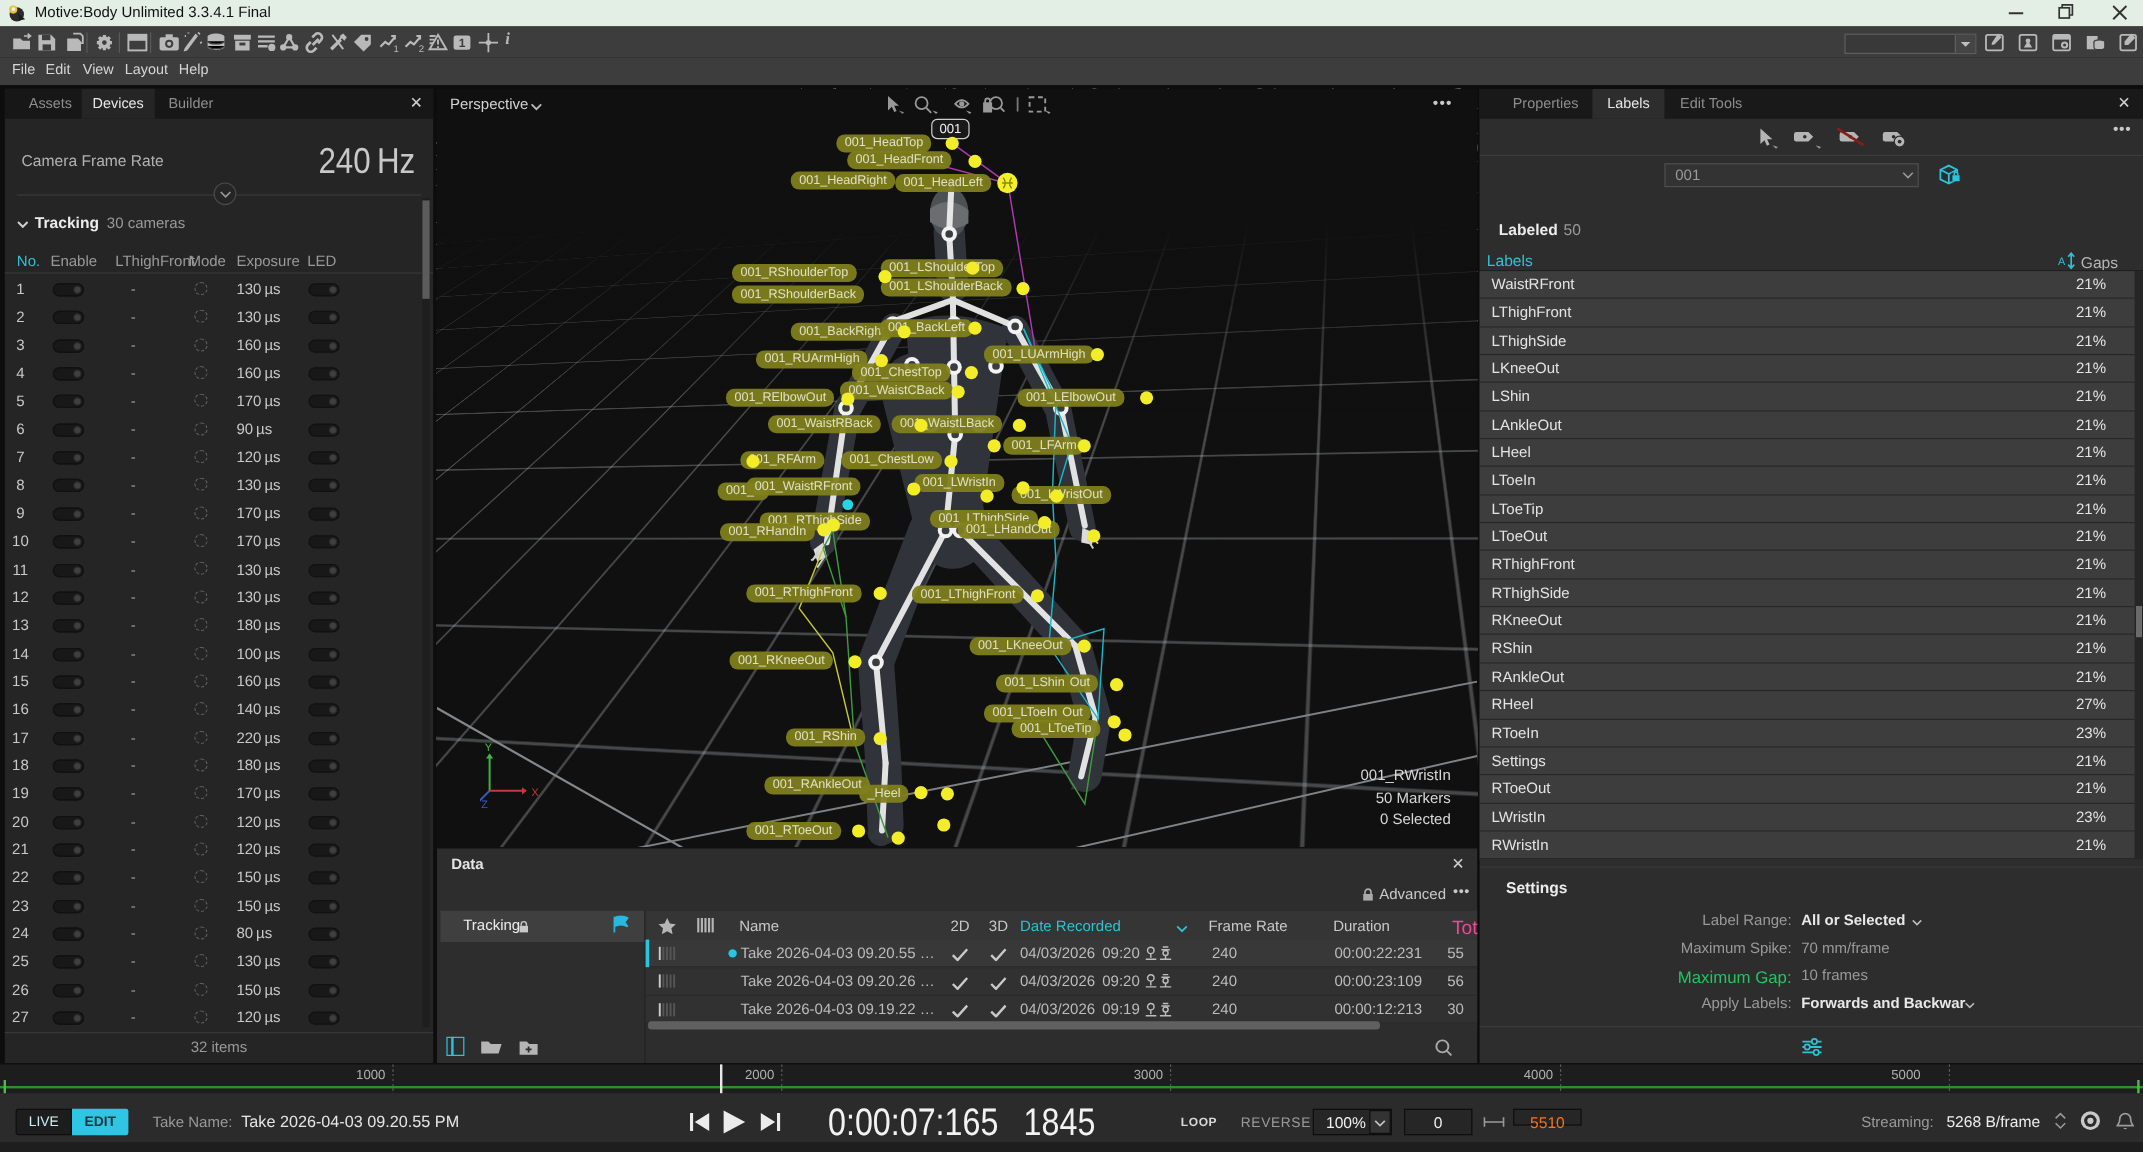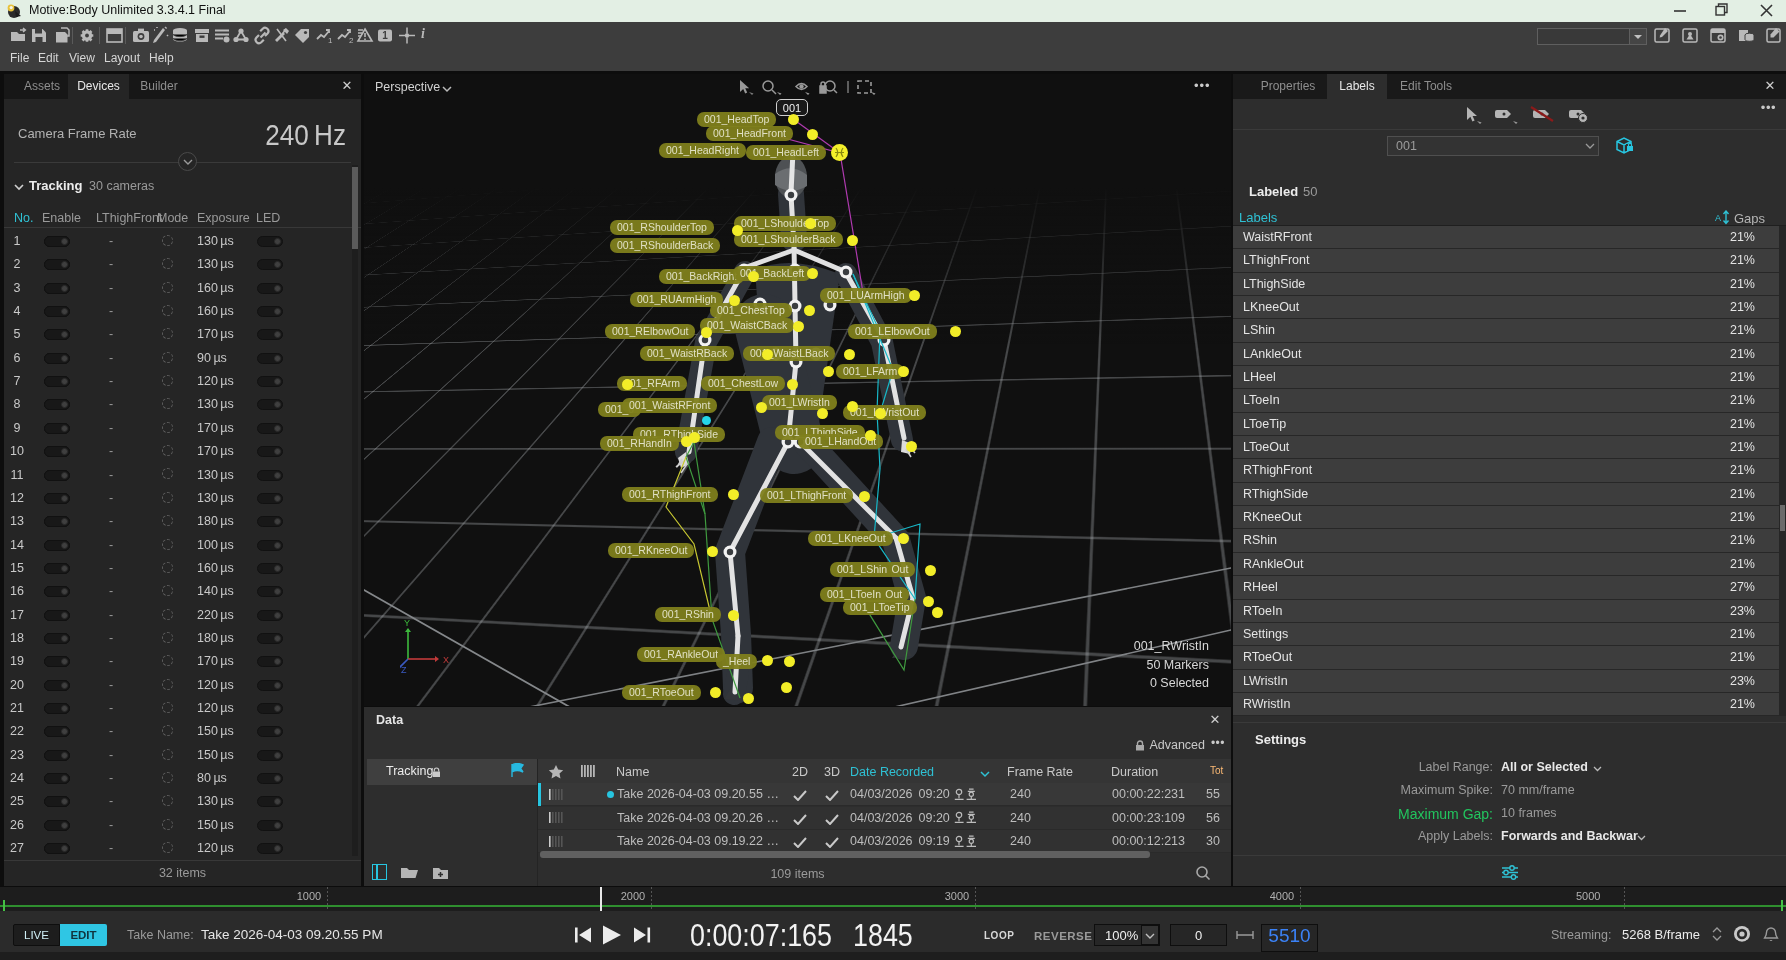--- a/index.html
+++ b/index.html
@@ -784,21 +784,21 @@
     </svg>
  <div class="abs" style="left:252px;top:58px;color:#c9c9c9;font-size:12.5px">Name</div>
  <div class="abs" style="left:428px;top:58px;color:#c9c9c9;font-size:12.5px">2D</div>
  <div class="abs" style="left:460px;top:58px;color:#c9c9c9;font-size:12.5px">3D</div>
  <div class="abs cy" style="left:486px;top:58px;font-size:12.5px">Date Recorded</div>
  <svg class="abs" style="left:616px;top:63px" width="10" height="8">
       <path d="M1 2 l4 4 4-4" stroke="#2fc1d4" stroke-width="1.5" fill="none"></path>
     </svg>
  <div class="abs" style="left:643px;top:58px;color:#c9c9c9;font-size:12.5px">Frame Rate</div>
  <div class="abs" style="left:747px;top:58px;color:#c9c9c9;font-size:12.5px">Duration</div>
- <div class="abs" style="left:846px;top:58px;color:#fdba74;font-size:10px">Tot</div>
+ <div class="abs" style="left:846px;top:58px;color:#ec4899;font-size:16px">Tot</div>
 <div class="abs" style="left:174px;top:76px;width:693px;height:23px;background:#383838;border-bottom:1px solid #2a2a2a"></div>
     <div class="abs" style="left:174px;top:76px;width:3px;height:23px;background:#27c5e0"></div>
     <div class="abs" style="left:243px;top:84px;width:7px;height:7px;border-radius:50%;background:#27c5e0"></div>
     <svg class="abs" style="left:184px;top:81px" width="16" height="13">
       <rect x="1" y="1" width="1.6" height="11" fill="#cccccc"></rect>
       <rect x="4" y="1" width="1.6" height="11" fill="#555555"></rect>
       <rect x="7" y="1" width="1.6" height="11" fill="#555555"></rect>
       <rect x="10" y="1" width="1.6" height="11" fill="#555555"></rect>
       <rect x="13" y="1" width="1.6" height="11" fill="#555555"></rect>
     </svg>
@@ -878,21 +878,20 @@
  <div class="abs" style="left:176px;top:144px;width:610px;height:7px;background:#606060;border-radius:3px"></div>
  <div class="abs" style="left:8px;top:157px;width:15px;height:16px;border:1.6px solid #27c5e0"></div>
  <div class="abs" style="left:12px;top:157px;width:1.6px;height:16px;background:#27c5e0"></div>
  <svg class="abs" style="left:36px;top:159px" width="19" height="14">
       <path d="M1 12 V2 h6 l2 2 h9 l-2.5 8z" fill="#b5b5b5"></path>
     </svg>
  <svg class="abs" style="left:68px;top:158px" width="17" height="15">
       <path d="M1 3 h6 l2 2 h7 v9 h-15z" fill="#b5b5b5"></path>
       <path d="M8.5 7 v5 M6 9.5 h5" stroke="#2d2d2d" stroke-width="1.5"></path>
     </svg>
- <div class="abs gtxt" style="left:0;top:160px;width:867px;text-align:center;font-size:12.5px">109 items</div>
  <svg class="abs" style="right:20px;top:158px" width="16" height="16">
       <circle cx="7" cy="7" r="5" stroke="#a9a9a9" stroke-width="1.6" fill="none"></circle>
       <path d="M10.5 10.5 l4 4" stroke="#a9a9a9" stroke-width="1.6"></path>
     </svg>
 </div>
 
 <div class="abs" style="left:1233px;top:74px;width:553px;height:812px;background:#2d2d2d">
  <div class="tabbar" style="background:#191919">
   <div class="tab" style="left:16px;width:78px">Properties</div>
   <div class="tab tabsel" style="left:94px;width:60px;background:#2d2d2d">Labels</div>
@@ -1080,31 +1079,31 @@
  <svg class="abs" style="left:574px;top:14px" width="86" height="20" viewBox="0 0 86 20">
   <g fill="#ececec">
         <path d="M1 2.5 v15 h2.6 V2.5z M17 2.5 L5 10 l12 7.5z"></path>
   <path d="M29 0.5 L47 10 L29 19.5z"></path>
   <path d="M60 2.5 l12 7.5 -12 7.5z M73.5 2.5 h2.6 v15 h-2.6z"></path>
       </g>
  </svg>
  <div class="abs" style="left:690px;top:6px;color:#f2f2f2;font-size:32px;transform:scaleX(0.84);transform-origin:0 0">0:00:07:165</div>
  <div class="abs" style="left:853px;top:6px;color:#f2f2f2;font-size:32px;transform:scaleX(0.84);transform-origin:0 0">1845</div>
  <div class="abs" style="left:984px;top:19px;color:#d8d8d8;font-size:10px;font-weight:bold;letter-spacing:.5px">LOOP</div>
- <div class="abs gtxt" style="left:1034px;top:19px;font-size:11.5px;font-weight:bold;letter-spacing:.5px">REVERSE</div>
+ <div class="abs gtxt" style="left:1034px;top:19px;font-size:11.5px;font-weight:normal;letter-spacing:.5px">REVERSE</div>
  <div class="fld" style="left:1094px;top:13px;width:66px;height:22px;line-height:21px;text-align:left;padding-left:10px;color:#f0f0f0;font-size:13px">100%</div>
  <div class="abs" style="left:1141px;top:14px;width:18px;height:20px;background:#333;border:1px solid #0e0e0e"></div>
  <svg class="abs" style="left:1145px;top:21px" width="10" height="8">
       <path d="M1 2 l4 4 4-4" stroke="#c0c0c0" stroke-width="1.4" fill="none"></path>
     </svg>
  <div class="fld" style="left:1170px;top:13px;width:57px;height:22px;line-height:21px;font-size:13px;color:#f0f0f0">0</div>
  <svg class="abs" style="left:1236px;top:19px" width="18" height="10">
       <path d="M1 1 v8 M17 1 v8 M1 5 h16" stroke="#9a9a9a" stroke-width="1.4"></path>
     </svg>
- <div class="fld" style="left:1261px;top:13px;width:57px;height:28px;line-height:21px;font-size:19px;color:#3b82f6">5510</div>
+ <div class="fld" style="left:1261px;top:13px;width:57px;height:14px;line-height:21px;font-size:13px;color:#f97316">5510</div>
  <div class="abs gtxt" style="left:1551px;top:17px;font-size:12.5px">Streaming:</div>
  <div class="abs" style="left:1622px;top:16px;color:#ececec;font-size:13px">5268 B/frame</div>
  <svg class="abs" style="left:1712px;top:16px" width="10" height="14">
       <path d="M1 5 l4-4 4 4 M1 9 l4 4 4-4" stroke="#9a9a9a" stroke-width="1.3" fill="none"></path>
     </svg>
  <svg class="abs" style="left:1732px;top:13px" width="20" height="20" viewBox="0 0 20 20">
       <circle cx="10" cy="10" r="8" fill="#c9c9c9"></circle>
       <circle cx="10" cy="10" r="5.2" fill="#2b2b2b"></circle>
       <circle cx="10" cy="10" r="2.6" fill="#c9c9c9"></circle>
       <path d="M4 16 a8.5 8.5 0 0 0 12 0" stroke="#2b2b2b" stroke-width="1.6" fill="none"></path>

